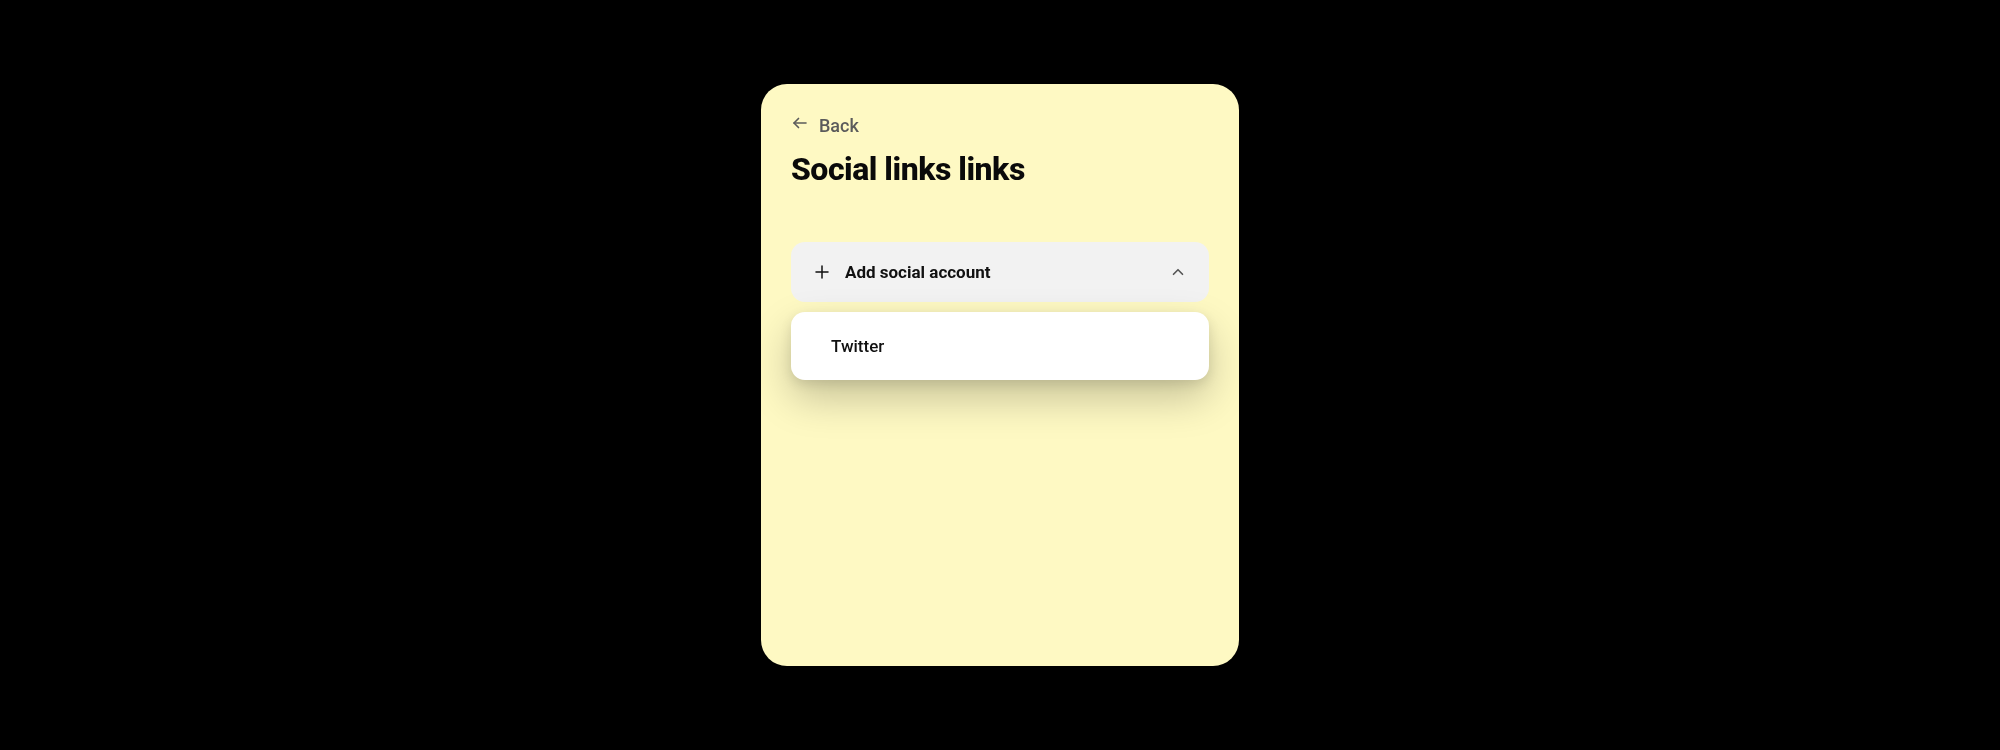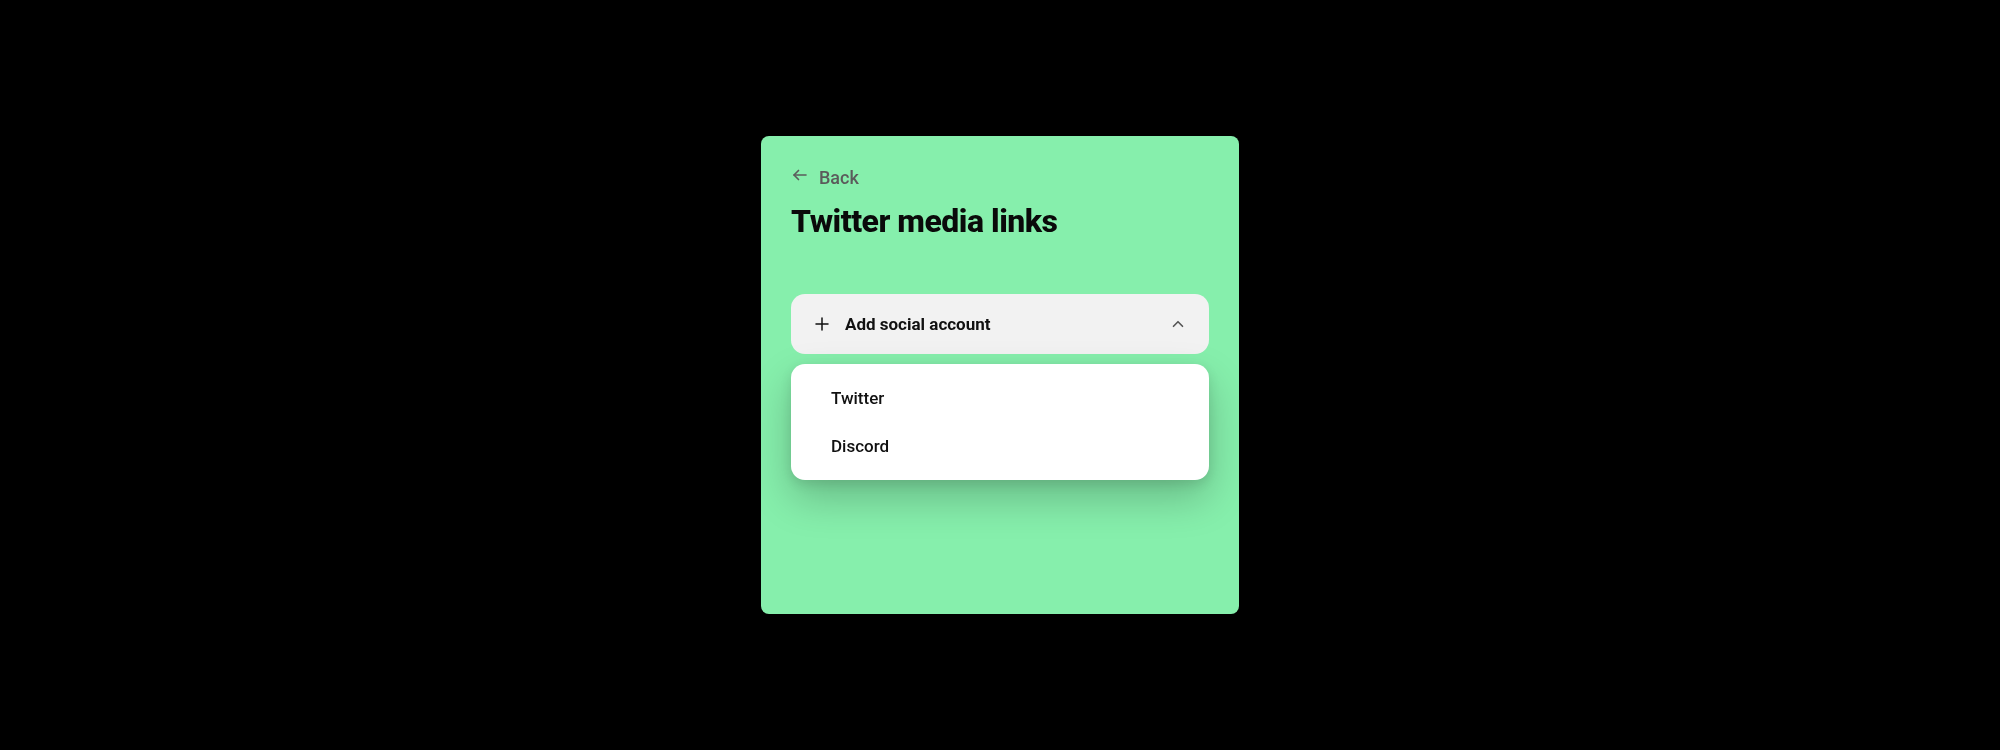--- a/index.html
+++ b/index.html
@@ -11,23 +11,23 @@
       width: 2000px;
       height: 750px;
       background: #000000;
       font-family: -apple-system, BlinkMacSystemFont, "Segoe UI", Roboto, Helvetica, Arial, sans-serif;
       display: flex;
       align-items: center;
       justify-content: center;
     }
     .panel {
       width: 478px;
-      height: 478px;
-      background: #86efac;
-      border-radius: 8px;
+      height: 582px;
+      background: #fef9c3;
+      border-radius: 26px;
       box-shadow: 0 8px 30px rgba(0,0,0,0.5);
       padding: 30px 30px;
       position: relative;
     }
     .back-row {
       display: flex;
       align-items: center;
       gap: 10px;
       color: #5b5b5b;
       cursor: pointer;
@@ -101,37 +101,36 @@
   <div class="back-row">
     <span class="icon">
       <svg width="18" height="18" viewBox="0 0 24 24" fill="none" stroke="#5b5b5b" stroke-width="2.2" stroke-linecap="round" stroke-linejoin="round">
         <line x1="20" y1="12" x2="4" y2="12"></line>
         <polyline points="10 18 4 12 10 6"></polyline>
       </svg>
     </span>
     <span class="label">Back</span>
   </div>
 
-  <h1 class="title">Twitter media links</h1>
+  <h1 class="title">Social links links</h1>
 
   <div class="select-container">
     <div class="select-trigger">
       <span class="plus-icon">
         <svg width="18" height="18" viewBox="0 0 24 24" fill="none" stroke="#111111" stroke-width="2" stroke-linecap="round" stroke-linejoin="round">
           <line x1="12" y1="4" x2="12" y2="20"></line>
           <line x1="4" y1="12" x2="20" y2="12"></line>
         </svg>
       </span>
       <span class="select-label">Add social account</span>
       <span class="chevron-up">
         <svg width="18" height="18" viewBox="0 0 24 24" fill="none" stroke="#555555" stroke-width="2.2" stroke-linecap="round" stroke-linejoin="round">
           <polyline points="6 15 12 9 18 15"></polyline>
         </svg>
       </span>
     </div>
 
     <div class="dropdown">
       <div class="dropdown-item">Twitter</div>
-      <div class="dropdown-item">Discord</div>
     </div>
   </div>
 
 </div>
 
 </body></html>

